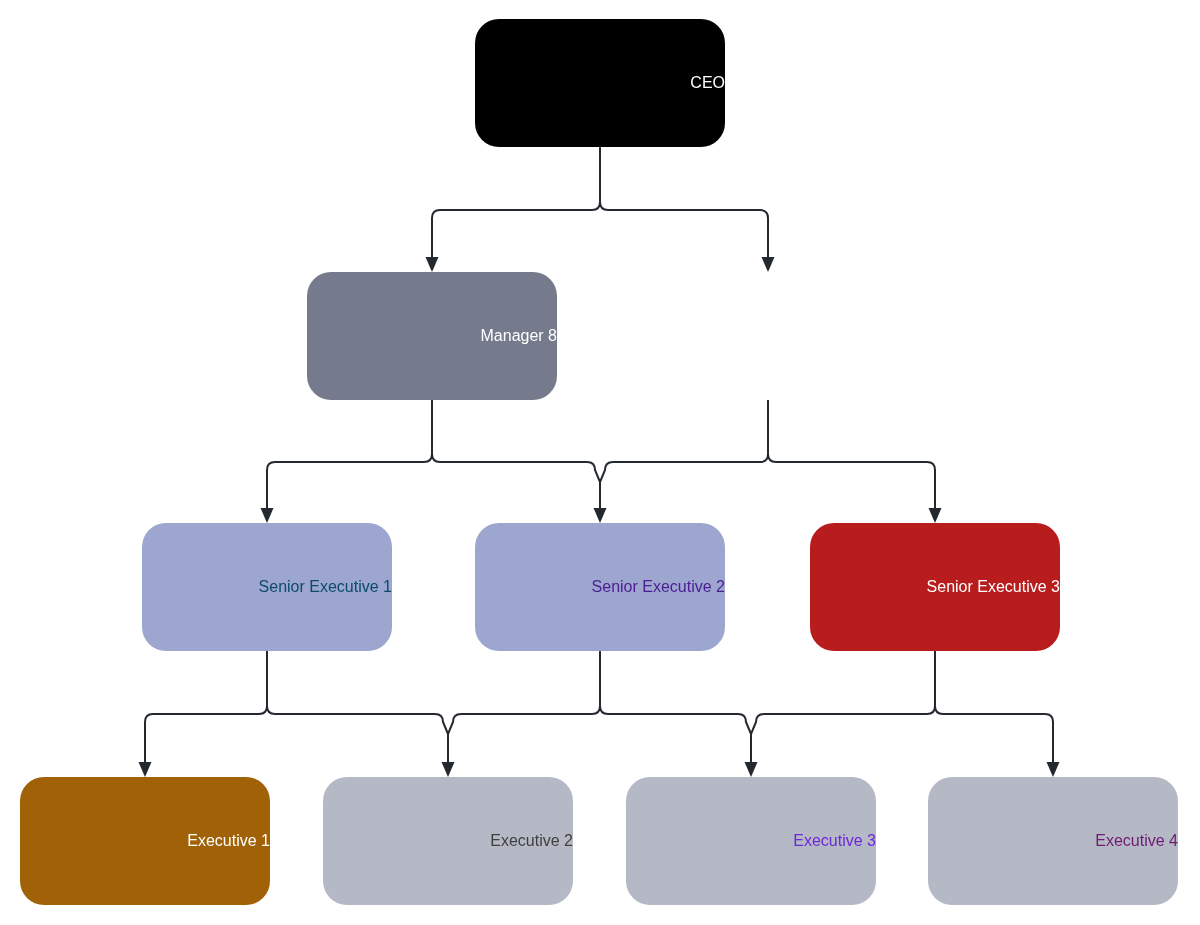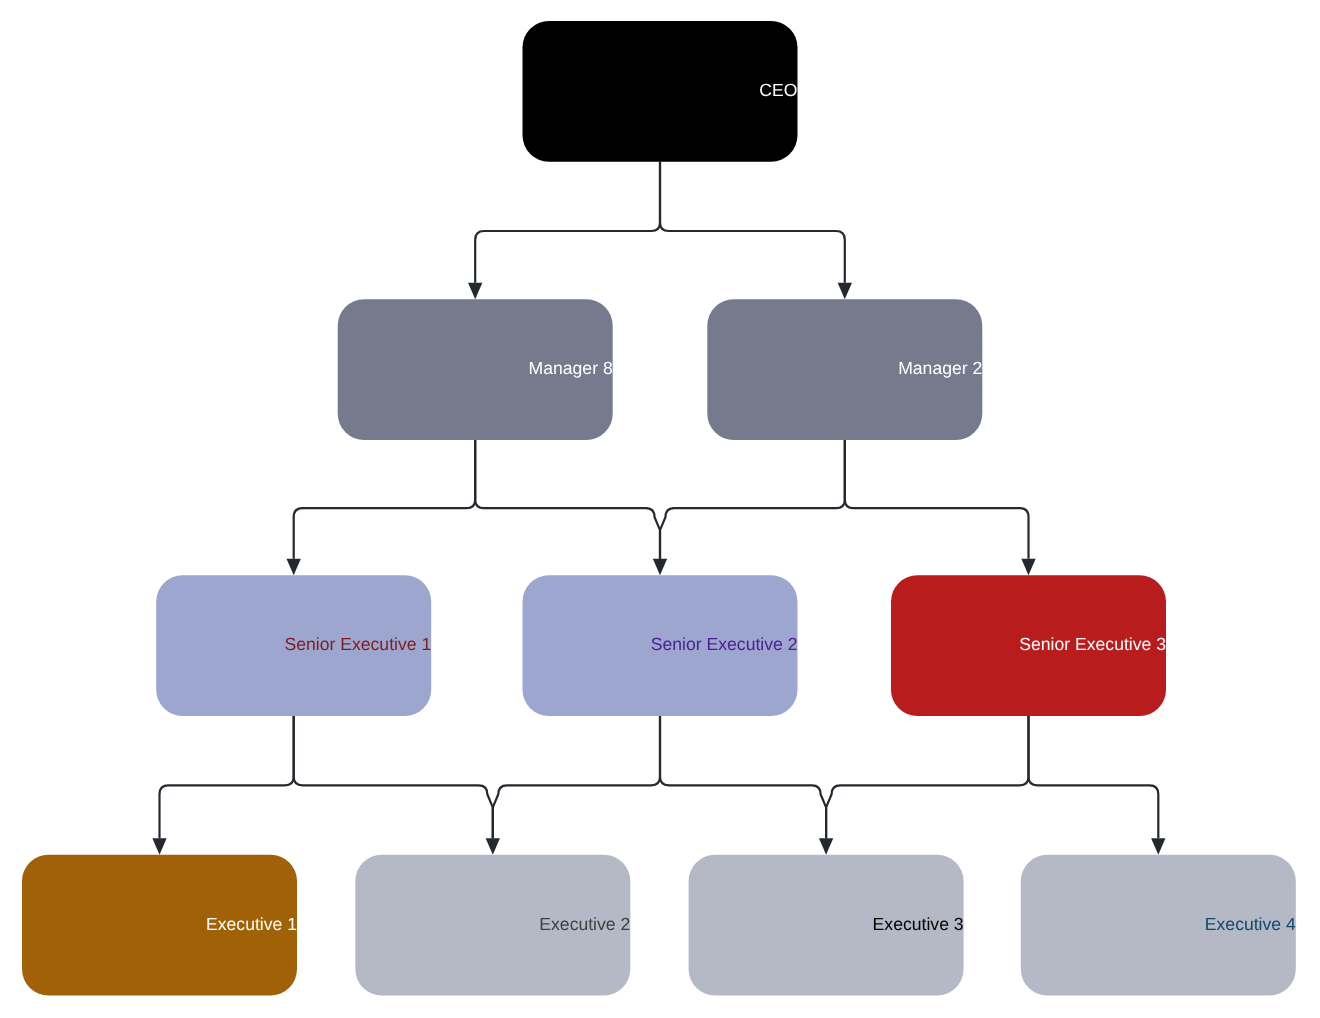--- a/index.html
+++ b/index.html
@@ -65,37 +65,34 @@
       <path d="M 935 651 L 935 706 Q 935 714 927 714 L 764 714 Q 756 714 756 722 L 751 734 L 751 762" fill="none" stroke="#24282f" stroke-width="2"></path>
       <path d="M 935 651 L 935 706 Q 935 714 943 714 L 1045 714 Q 1053 714 1053 722 L 1053 762" fill="none" stroke="#24282f" stroke-width="2"></path>
       <polygon points="1046.5,762 1059.5,762 1053,777" fill="#24282f"></polygon>
     </svg>
 <div class="node" style="left: 475px; top: 19px; background: rgb(0, 0, 0); color: rgb(255, 255, 255);">
       <span class="node-label">CEO</span>
     </div>
     <div class="node" style="left: 307px; top: 272px; background: rgb(117, 123, 140); color: rgb(255, 255, 255);">
       <span class="node-label">Manager 8</span>
     </div>
-    <div class="node" style="left: 643px; top: 272px; background: rgb(117, 123, 140); color: rgb(255, 255, 255);">
-      <span class="node-label">Manager 2</span>
-    </div>
-    <div class="node" style="left: 142px; top: 523px; background: rgb(156, 166, 206); color: #7f1d1d;">
+    <div class="node" style="left: 142px; top: 523px; background: rgb(156, 166, 206); color: #0c4a6e;">
       <span class="node-label">Senior Executive 1</span>
     </div>
     <div class="node" style="left: 475px; top: 523px; background: rgb(156, 166, 206); color: #4c1d95;">
       <span class="node-label">Senior Executive 2</span>
     </div>
     <div class="node" style="left: 810px; top: 523px; background: #b91c1c; color: rgb(255, 255, 255);">
       <span class="node-label">Senior Executive 3</span>
     </div>
     <div class="node" style="left: 20px; top: 777px; background: #a16207; color: rgb(255, 255, 255);">
       <span class="node-label">Executive 1</span>
     </div>
     <div class="node" style="left: 323px; top: 777px; background: rgb(181, 185, 197); color: #404040;">
       <span class="node-label">Executive 2</span>
     </div>
-    <div class="node" style="left: 626px; top: 777px; background: rgb(181, 185, 197); color: #000000;">
+    <div class="node" style="left: 626px; top: 777px; background: rgb(181, 185, 197); color: #6d28d9;">
       <span class="node-label">Executive 3</span>
     </div>
-    <div class="node" style="left: 928px; top: 777px; background: rgb(181, 185, 197); color: #0c4a6e;">
+    <div class="node" style="left: 928px; top: 777px; background: rgb(181, 185, 197); color: #701a75;">
       <span class="node-label">Executive 4</span>
     </div>
   </div>
 
 </body></html>

